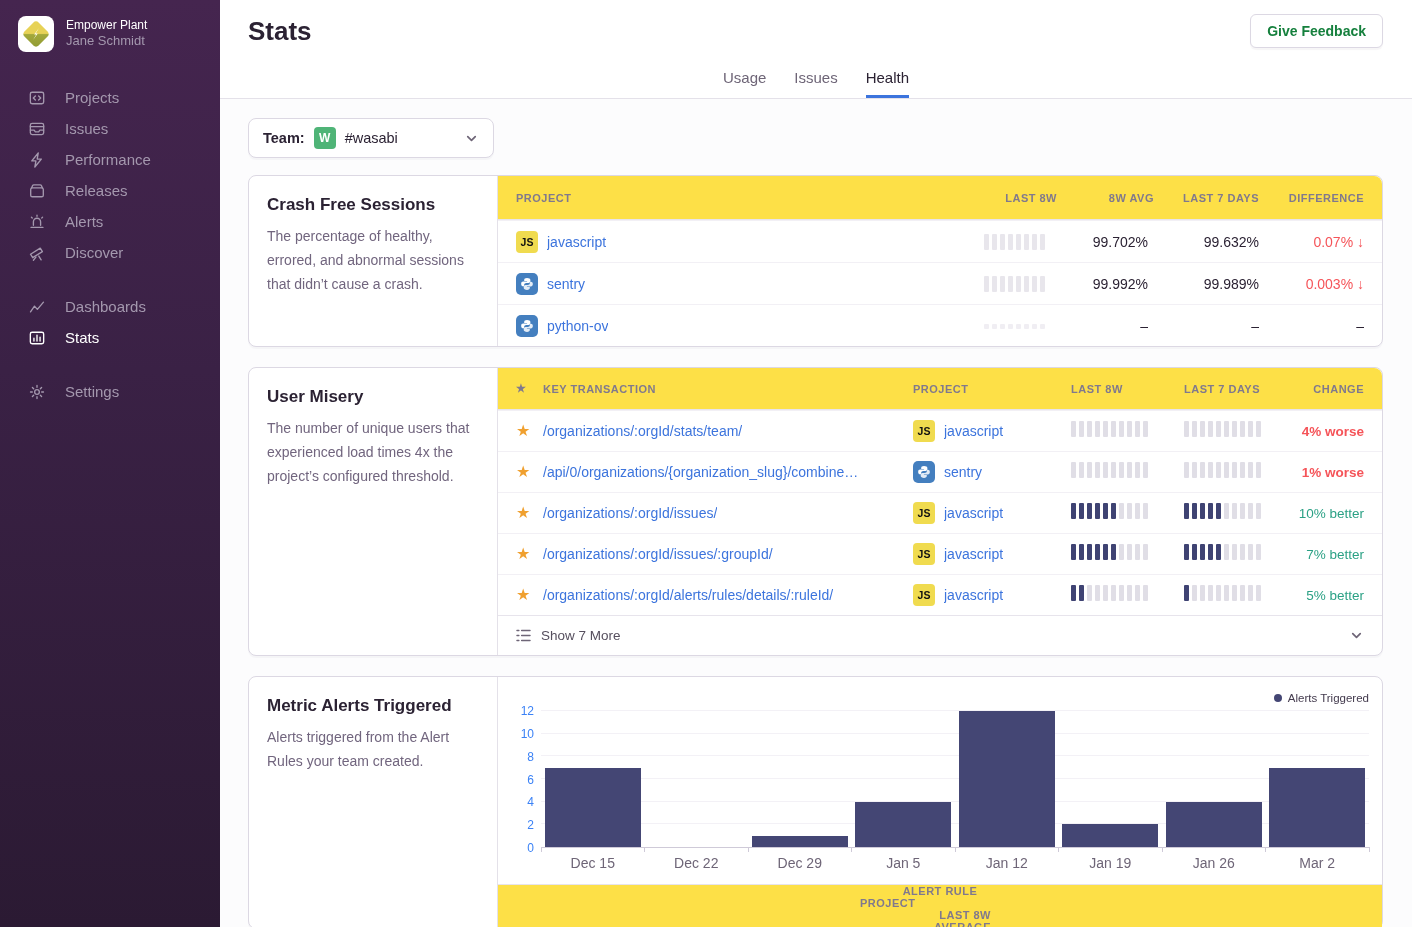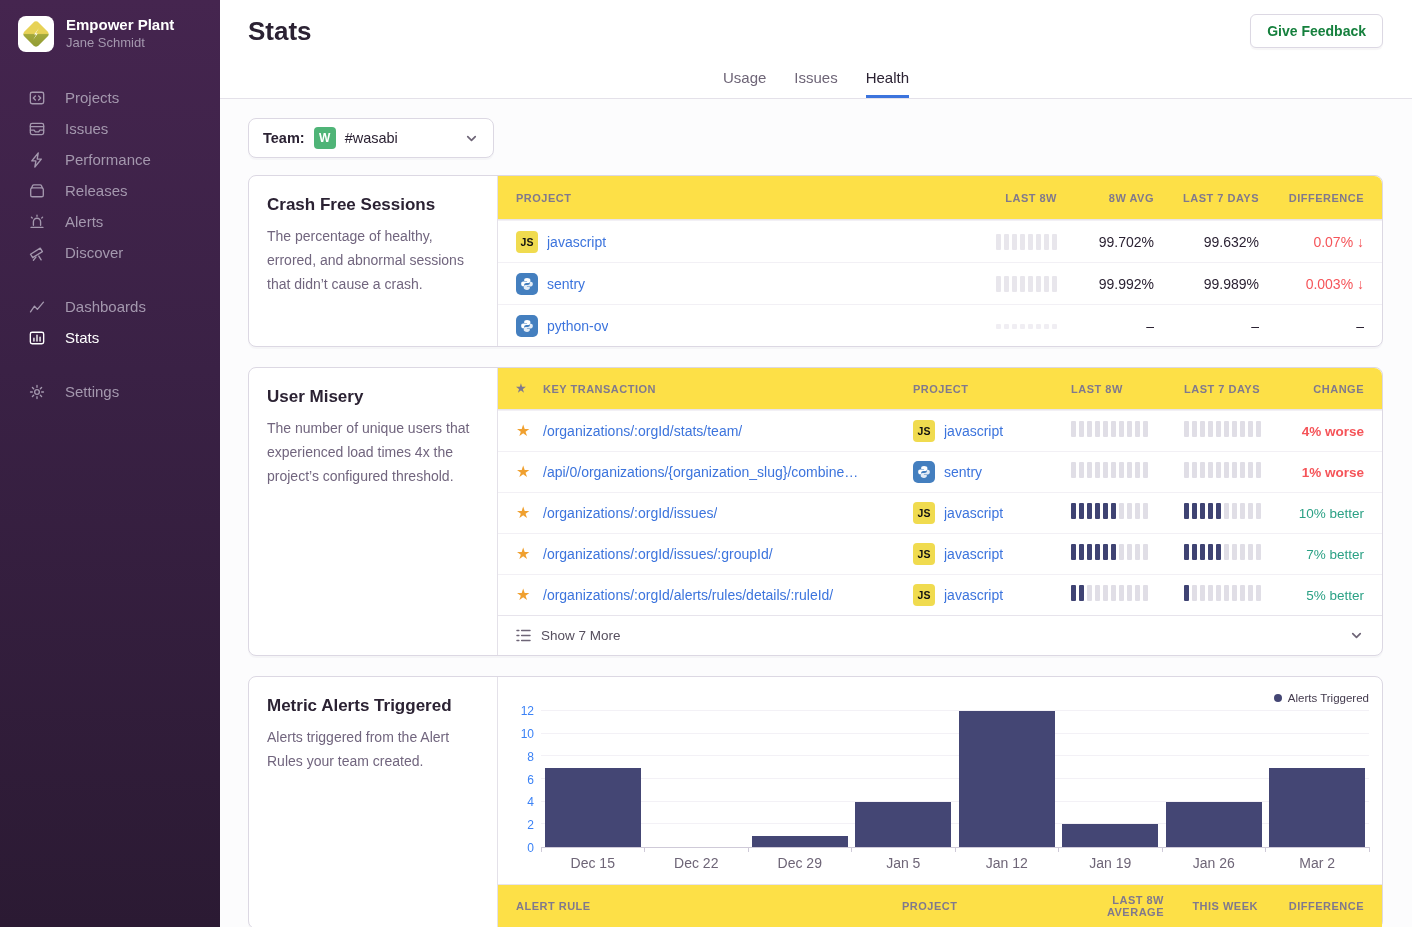--- a/index.html
+++ b/index.html
@@ -10,21 +10,21 @@
   
   .sidebar { width:220px; height:927px; flex:0 0 220px;
     background:linear-gradient(180deg,#45254f 0%,#3a2145 40%,#2b1a33 100%); color:#a498ae; }
   .org { display:flex; align-items:center; gap:12px; padding:16px 0 16px 18px; }
   .org-avatar { width:36px; height:36px; background:#fff; border-radius:8px; position:relative; flex:0 0 36px; }
   .org-avatar .gem { position:absolute; left:8px; top:8px; width:20px; height:20px;
     background:linear-gradient(135deg,#e7d257 0%,#e7d257 48%,#a3a93c 52%,#8f9a33 100%);
     border-radius:4px; transform:rotate(45deg); }
   .org-avatar .bolt { position:absolute; left:15px; top:12px; width:6px; height:12px;
     background:#fff; clip-path:polygon(100% 0,20% 55%,55% 55%,0 100%,80% 45%,45% 45%); }
-  .org-name { font-size:15px; font-weight:700; color:#fff; line-height:1.25; }
+  .org-name { font-size:12px; font-weight:400; color:#fff; line-height:1.25; }
   .org-user { font-size:13px; color:#a498ae; line-height:1.3; }
   .nav { padding-top:14px; }
   .nav-item { display:flex; align-items:center; gap:19px; height:31px; padding-left:28px;
     font-size:15px; cursor:pointer; color:#a498ae; }
   .nav-item.active { color:#fff; }
   .nav-item svg { width:18px; height:18px; stroke:currentColor; fill:none;
     stroke-width:1.5; stroke-linecap:round; stroke-linejoin:round; flex:0 0 18px; }
   .nav-gap { height:23px; }
 
   
@@ -61,21 +61,21 @@
   .panel-desc { width:249px; flex:0 0 249px; border-right:1px solid #e4e1e9; padding:19px 18px; }
   .panel-desc h2 { font-size:17px; font-weight:600; color:#2b2233; margin-bottom:9px; }
   .panel-desc p { font-size:14px; line-height:1.72; color:#71657e; }
   .panel-table { flex:1; min-width:0; }
 
   .thead { display:flex; align-items:center; height:44px; padding:0 18px; background:#fde047;
     border-bottom:1px solid #e7e4ec; border-radius:0 8px 0 0; }
   .thead span, .thead .hcell { font-size:11px; font-weight:700; letter-spacing:.5px; color:#80798d; }
   .trow { display:flex; align-items:center; height:42px; padding:0 18px; border-top:1px solid #f2f0f5; }
   .trow:first-of-type { border-top:none; }
-  .num { font-size:14px; color:#2b2233; }
+  .num { font-size:14px; color:#2b2233;margin-left:6px; }
 
   
   .cf-project { flex:1; display:flex; align-items:center; gap:9px; min-width:0; }
   .cf-8w  { width:115px; text-align:right; display:flex; justify-content:flex-end; }
   .cf-avg { width:97px;  text-align:right; }
   .cf-7d  { width:105px; text-align:right; }
   .cf-diff{ width:105px; text-align:right; }
   .diff-down { color:#f55459; font-size:14px; }
   .diff-none { color:#2b2233; font-size:14px; }
 
@@ -116,21 +116,21 @@
   .chart-body { display:flex; height:137px; }
   .chart-yaxis { width:25px; flex:0 0 25px; position:relative; }
   .ylabel { position:absolute; right:7px; font-size:12px; color:#3b82f6; line-height:16px; }
   .chart-plot { flex:1; position:relative; border-bottom:1px solid #cfcad8; }
   .gridline { position:absolute; left:0; right:0; height:1px; background:#f3f1f6; }
   .bar-slot { position:absolute; top:0; bottom:0; display:flex; align-items:flex-end; justify-content:center; }
   .bar { width:93%; }
   .tick { position:absolute; bottom:-5px; width:1px; height:5px; background:#cfcad8; }
   .chart-xaxis { display:flex; margin-left:25px; height:30px; align-items:center; }
   .xlabel { flex:1; text-align:center; font-size:14px; color:#6e6577; }
-  .alerts-thead { border-radius:0; margin-top:6px; border-top:1px solid #e7e4ec; }
+  .alerts-thead { border-radius:0; margin-top:6px; border-top:1px solid #e7e4ec;flex-direction:column; }
   .ar-rule { flex:1; } .ar-project { width:160px; }
   .ar-avg { width:102px; text-align:right; } .ar-week { width:94px; text-align:right; }
   .ar-diff { width:106px; text-align:right; }
 </style>
 </head>
 <body>
 
 <aside class="sidebar">
   <div class="org">
     <div class="org-avatar">

